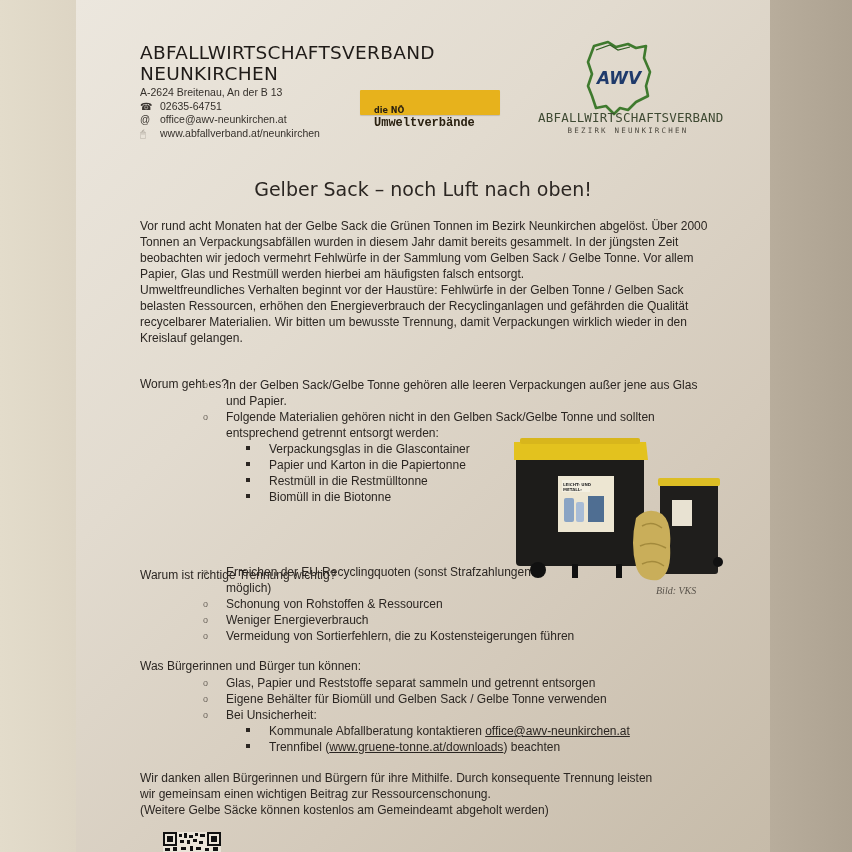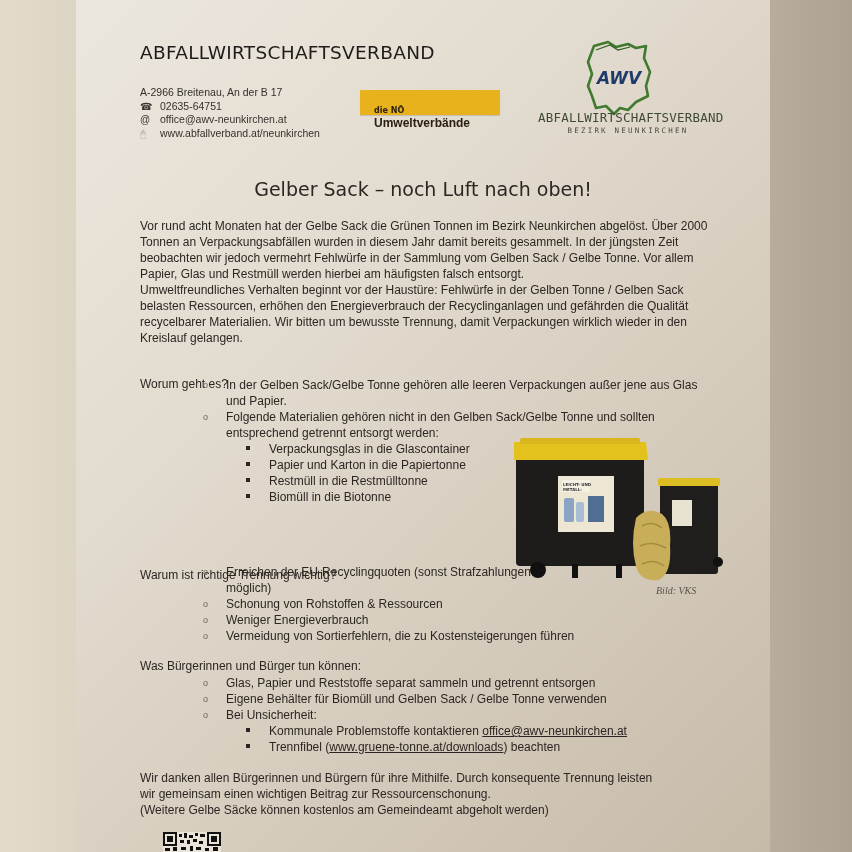--- a/index.html
+++ b/index.html
@@ -26,21 +26,21 @@
   .contact { position: absolute; left: 64px; top: 86px; font-size: 10.5px; line-height: 13.5px; color: #35302b; }
   .contact-row { display: flex; align-items: center; }
   .contact-row .ic { width: 20px; font-size: 10px; color: #3a3530; }
   .contact-row .ic.mouse { color: #8a8278; }
   .noe-badge {
     position: absolute; left: 284px; top: 90px; width: 140px; height: 25px;
     background: #e7b21c; border-radius: 1px; padding: 16px 0 0 14px;
     box-shadow: 0 1px 1px rgba(0,0,0,0.15);
   }
   .noe-small { font-family: "DejaVu Sans", sans-serif; font-weight: bold; font-size: 8px; color: #2a2010; display: block; }
-  .noe-big { font-family: Liberation Sans, sans-serif; font-weight: bold; font-size: 12px; color: #2a2010; display: block; margin-top: 1px; }
+  .noe-big { font-family: Liberation Mono, monospace; font-weight: bold; font-size: 12px; color: #2a2010; display: block; margin-top: 1px; }
   .awv-logo { position: absolute; left: 460px; top: 38px; width: 180px; height: 92px; }
   .awv-caption {
     position: absolute; left: 462px; top: 110px; width: 180px; text-align: center;
     font-family: "DejaVu Sans Mono", monospace; font-size: 12.5px; color: #3f4a33; letter-spacing: 0.2px;
   }
   .awv-sub {
     position: absolute; left: 462px; top: 126px; width: 180px; text-align: center;
     font-family: "DejaVu Sans Mono", monospace; font-size: 7.5px; color: #4e4a40; letter-spacing: 2.2px;
   }
   .doc-title {
@@ -64,25 +64,26 @@
 </head>
 <body>
 
 <div class="bg-left"></div>
 <div class="bg-right"></div>
 
 <div class="paper">
 
   <div class="org-name">
     <div>ABFALLWIRTSCHAFTSVERBAND</div>
+    <div>NEUNKIRCHEN</div>
   </div>
 
   <div class="contact">
     <div class="contact-row">
-      <span>A-2966 Breitenau, An der B 17</span>
+      <span>A-2624 Breitenau, An der B 13</span>
     </div>
     <div class="contact-row">
       <span class="ic">☎</span>
       <span>02635-64751</span>
     </div>
     <div class="contact-row">
       <span class="ic">@</span>
       <span>office@awv-neunkirchen.at</span>
     </div>
     <div class="contact-row">
@@ -189,21 +190,21 @@
   <div class="lvl1" style="top:691px; width:500px;">
     <span class="bullet">o</span>
     <span class="txt">Eigene Behälter für Biomüll und Gelben Sack / Gelbe Tonne verwenden</span>
   </div>
   <div class="lvl1" style="top:707px; width:500px;">
     <span class="bullet">o</span>
     <span class="txt">Bei Unsicherheit:</span>
   </div>
   <div class="lvl2" style="top:723px; width:460px;">
     <span class="bullet"></span>
-    <span class="txt"><span>Kommunale Problemstoffe kontaktieren </span><span class="link">office@awv-neunkirchen.at</span></span>
+    <span class="txt"><span>Kommunale Abfallberatung kontaktieren </span><span class="link">office@awv-neunkirchen.at</span></span>
   </div>
   <div class="lvl2" style="top:739px; width:460px;">
     <span class="bullet"></span>
     <span class="txt"><span>Trennfibel (</span><span class="link">www.gruene-tonne.at/downloads</span><span>) beachten</span></span>
   </div>
 
   <div class="body-text" style="top:770px; width:530px;">
     <p>Wir danken allen Bürgerinnen und Bürgern für ihre Mithilfe. Durch konsequente Trennung leisten wir gemeinsam einen wichtigen Beitrag zur Ressourcenschonung.</p>
     <p>(Weitere Gelbe Säcke können kostenlos am Gemeindeamt abgeholt werden)</p>
   </div>

